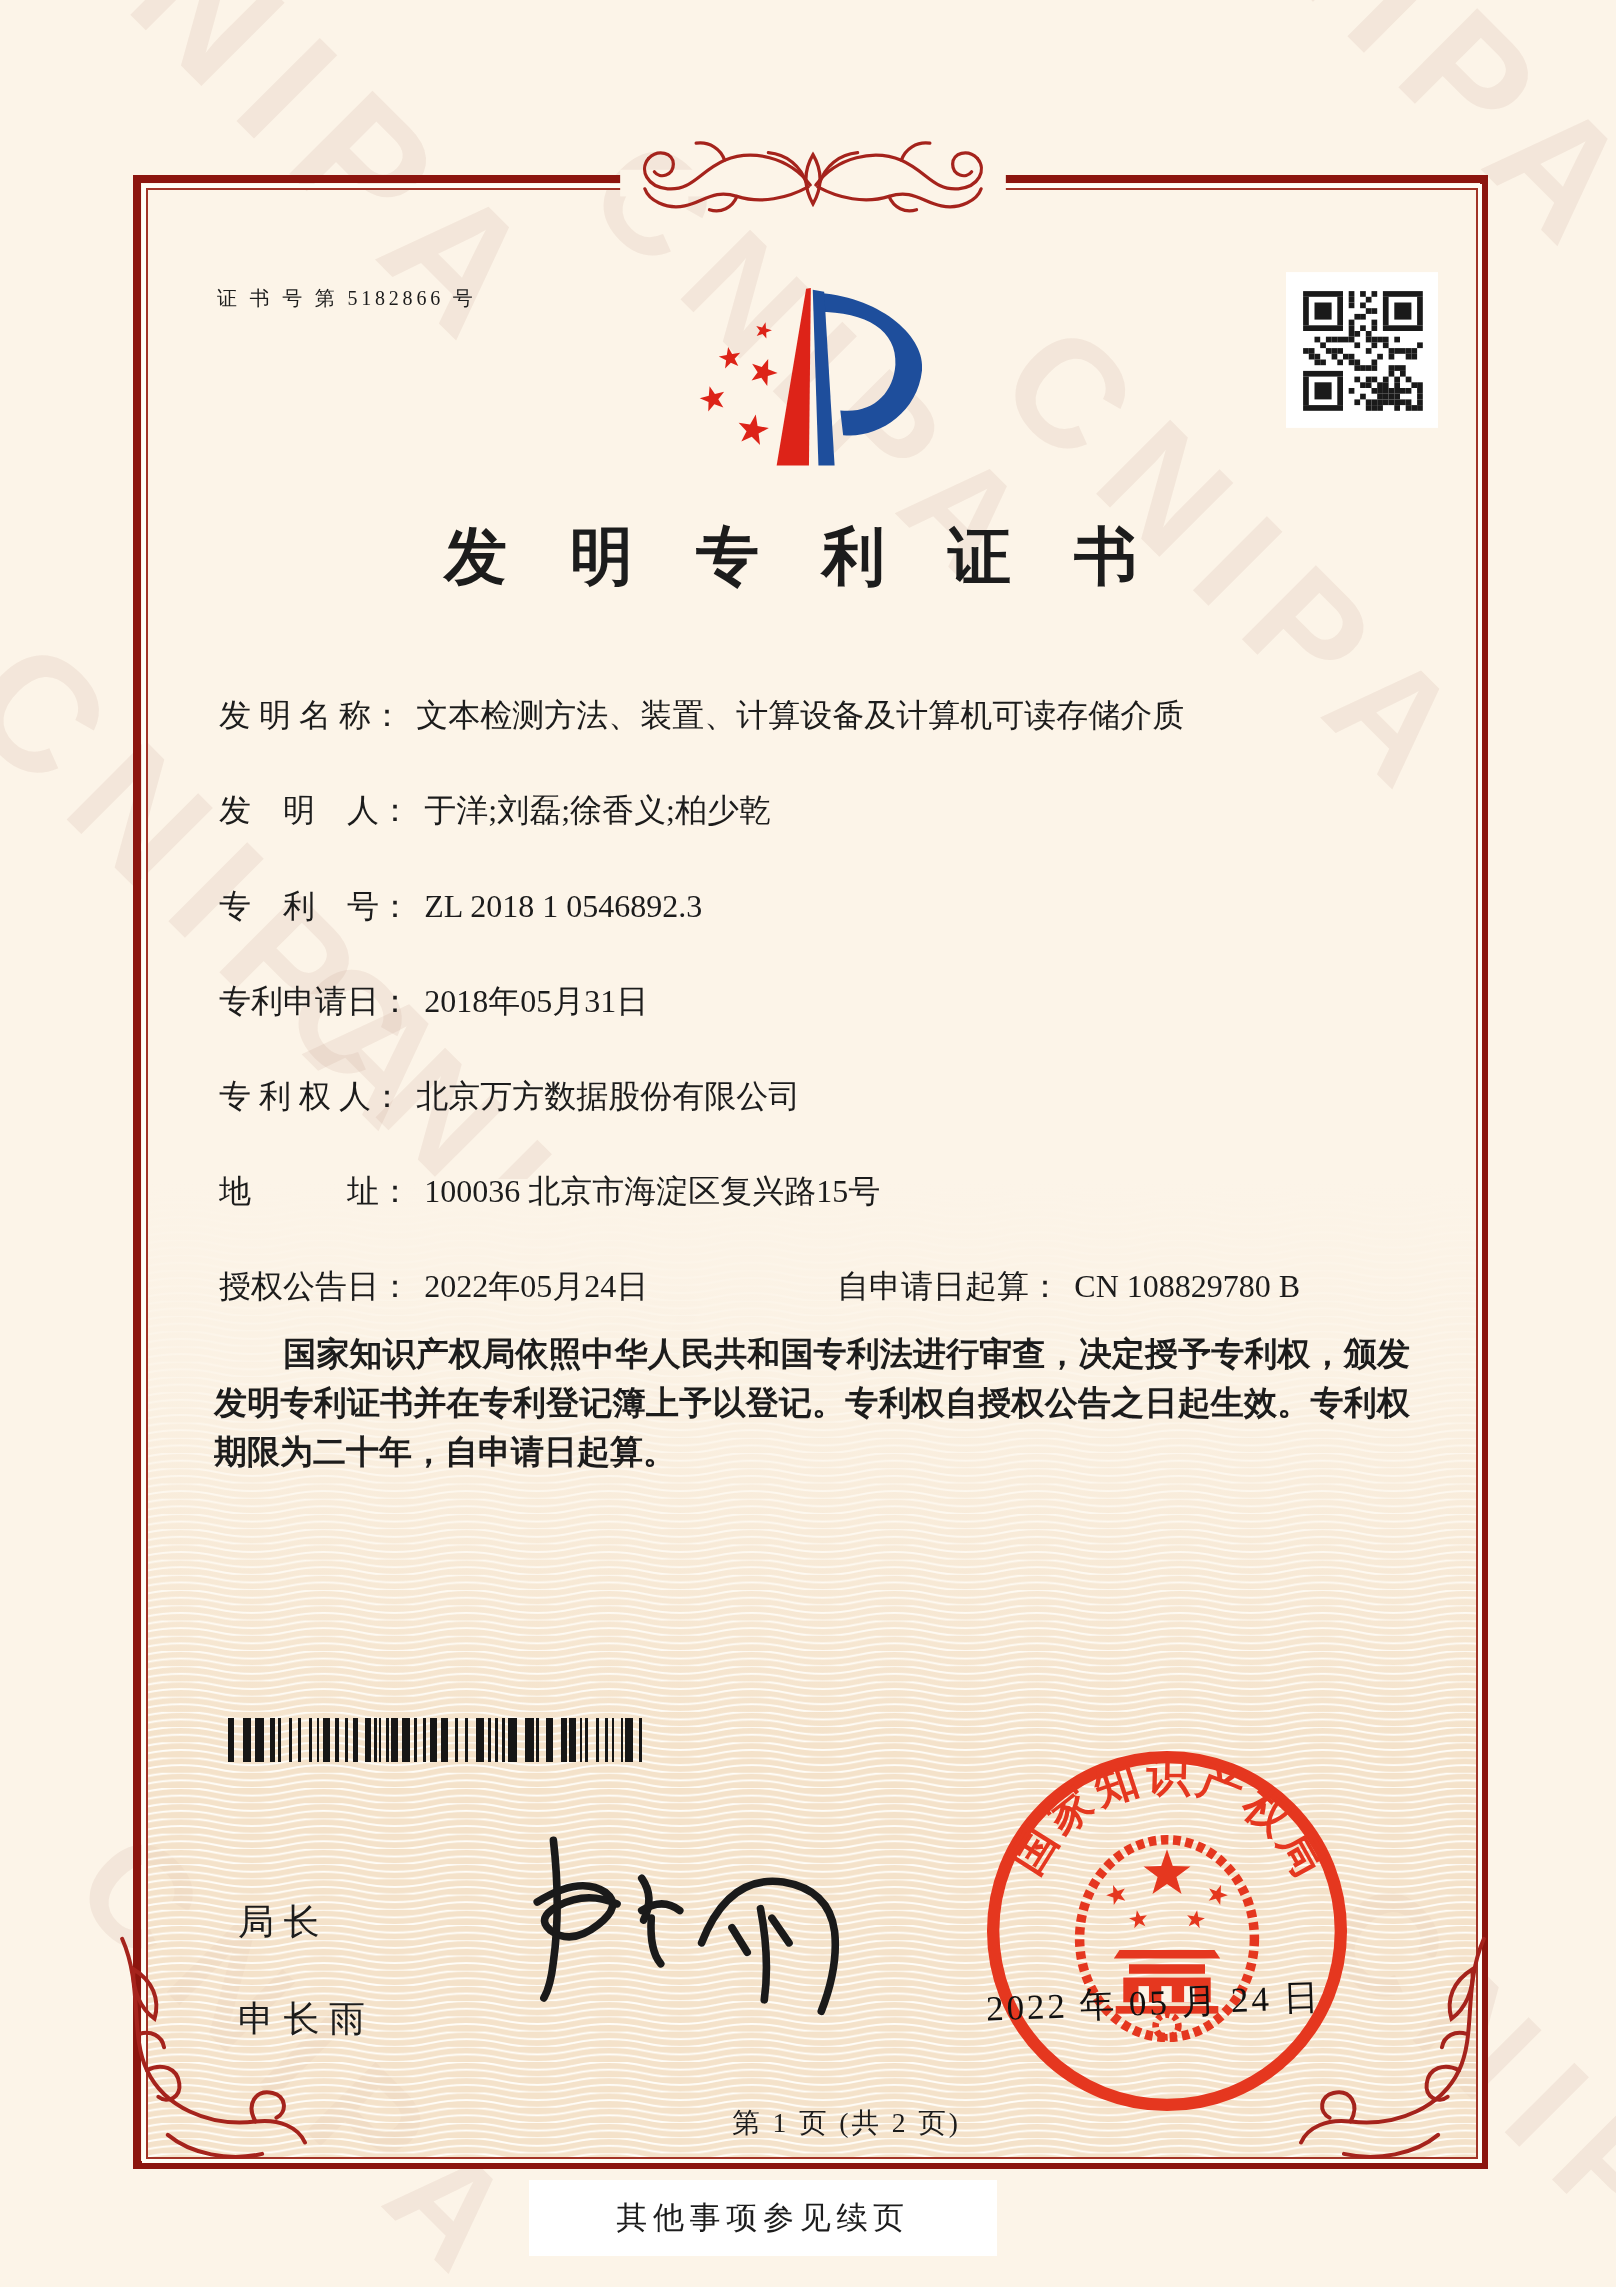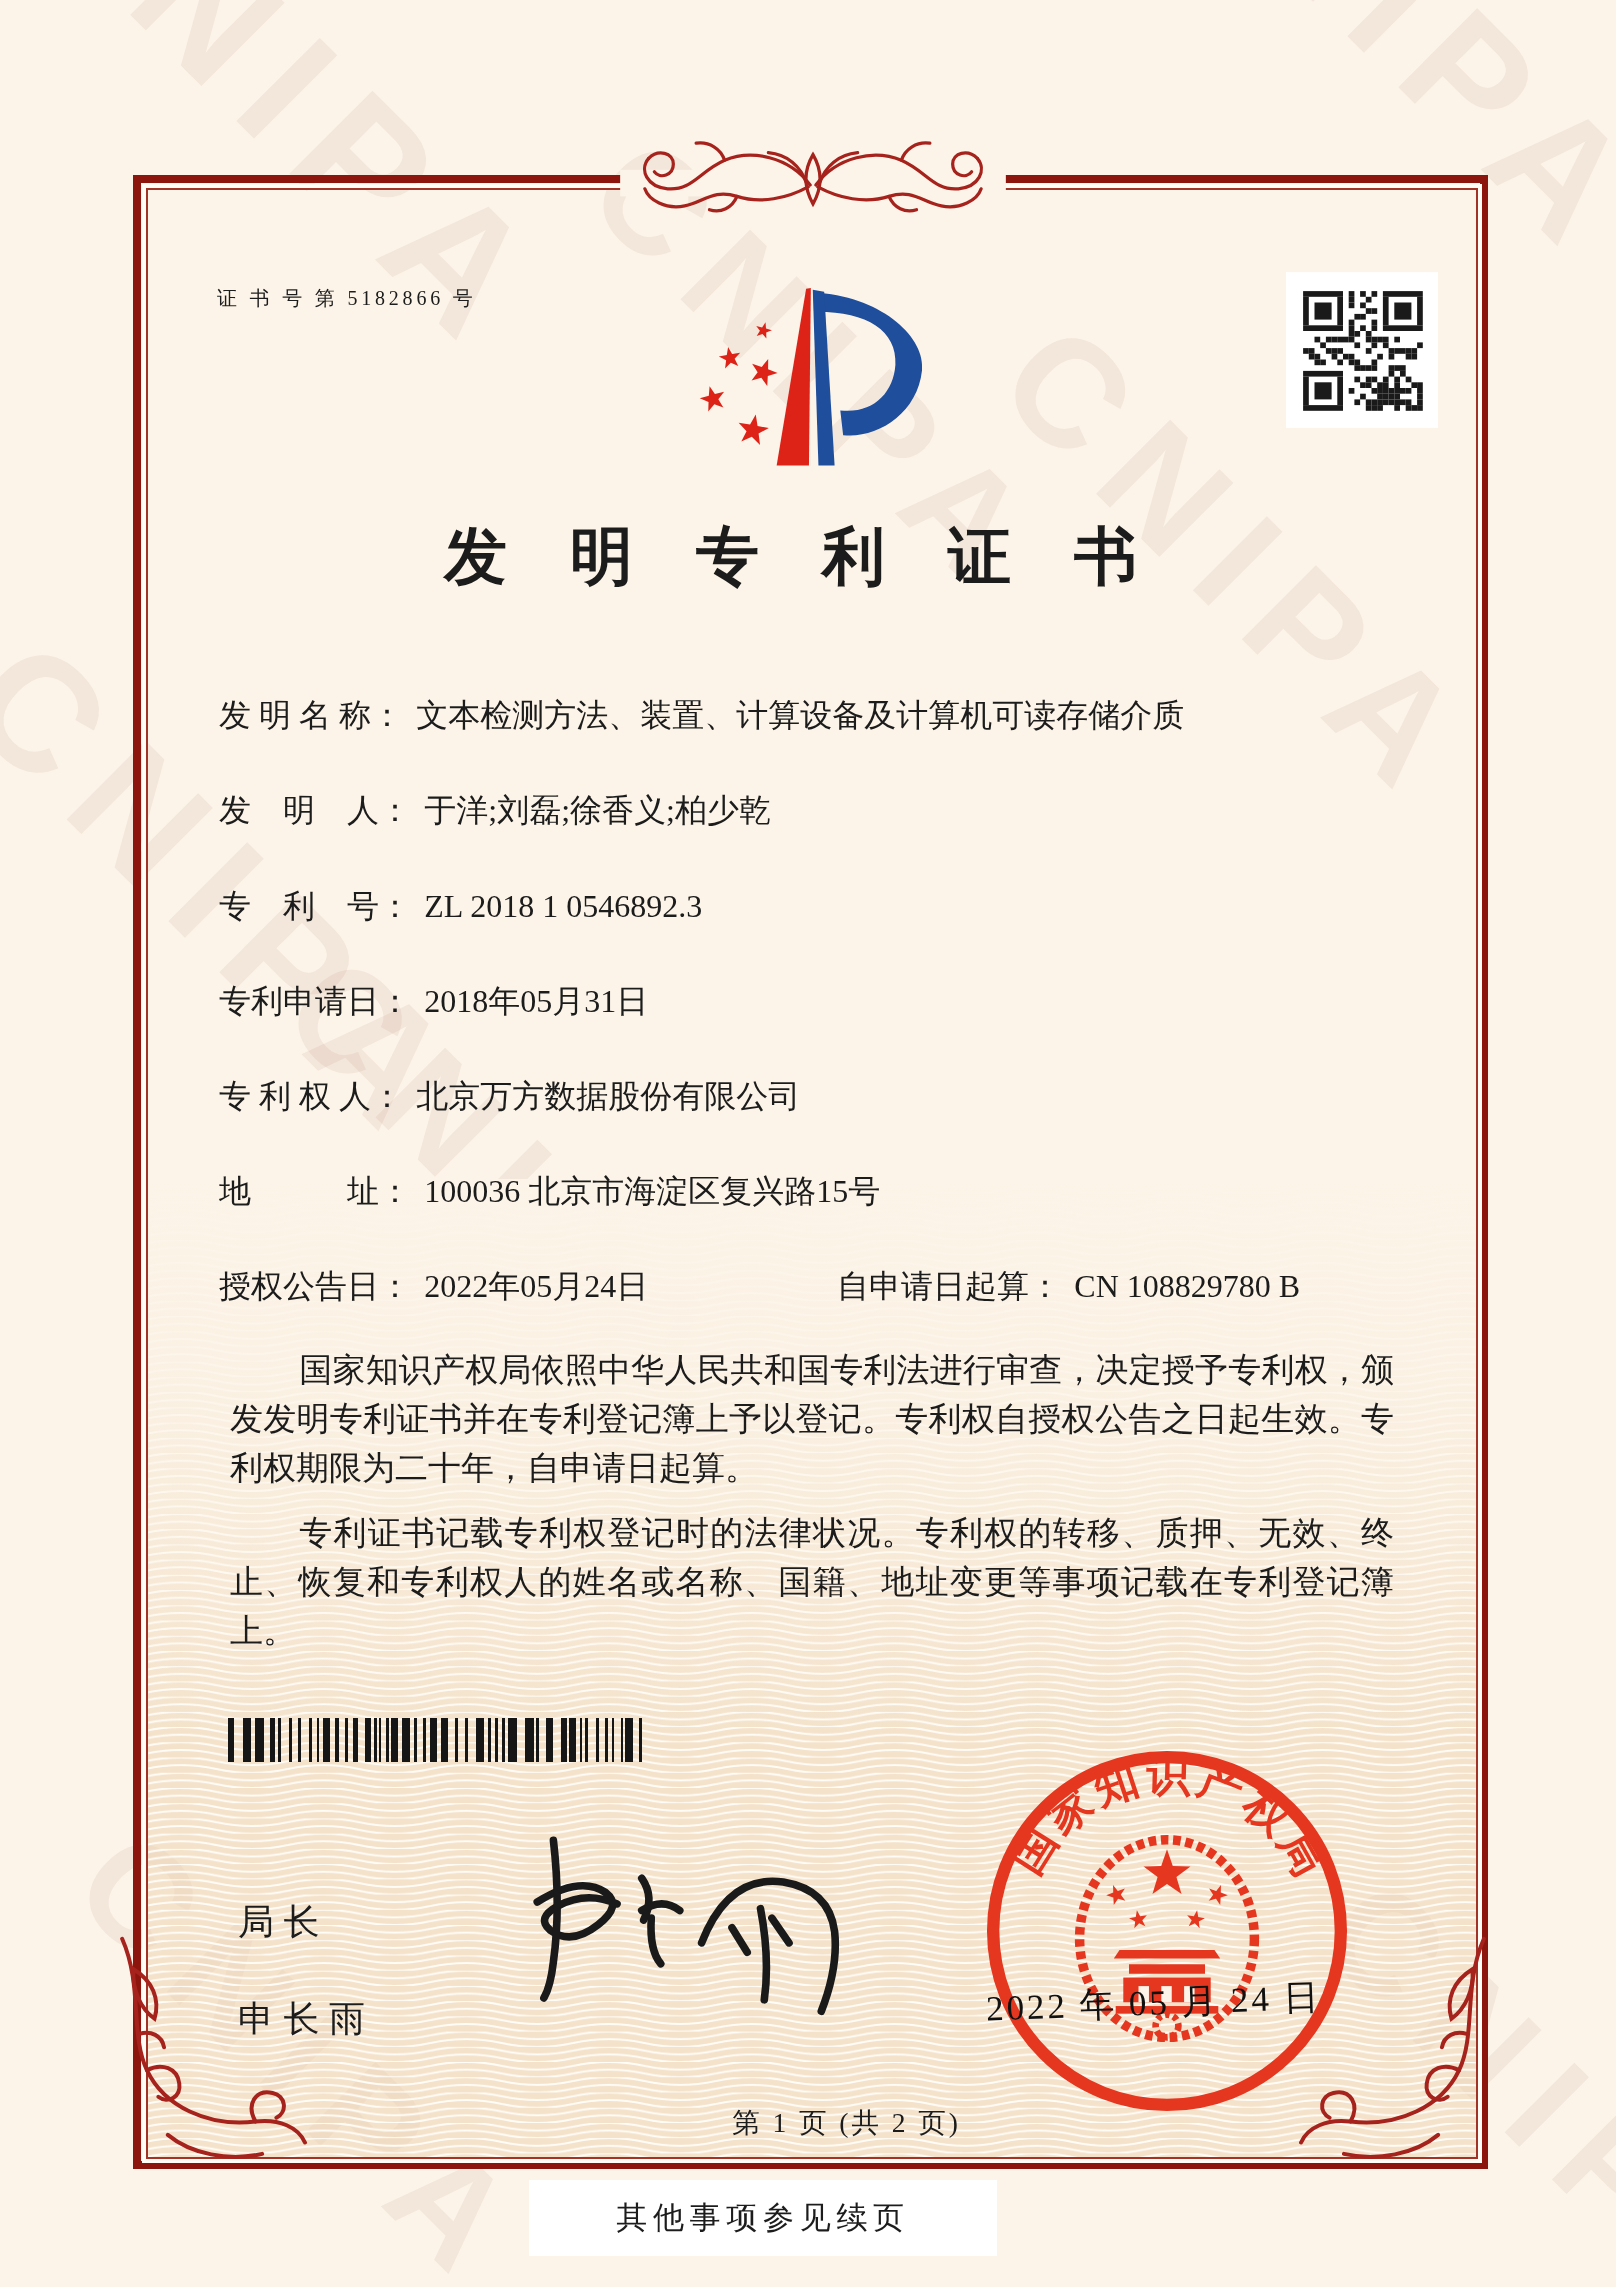--- a/index.html
+++ b/index.html
@@ -21,21 +21,21 @@
   .b3{left:146px;top:188px;width:1328px;height:1967px;border:2.9px solid #a23427;}
   
   .certno{left:217px;top:285px;font-size:20px;letter-spacing:3.8px;}
   .title{left:0;right:0;top:514px;text-align:center;font-size:63px;font-weight:bold;
          letter-spacing:63px;padding-left:27px;}
   .row{left:219px;font-size:32px;white-space:nowrap;}
   .row .val{padding-left:13.3px;}
   .row .pair2{position:absolute;left:618px;top:0;white-space:nowrap;}
   .paras{left:214px;top:1330px;width:1196px;font-size:33px;line-height:49px;
          text-align:justify;}
-  .paras p{margin:16px;text-indent:2.1em;}
+  .paras p{margin:0;text-indent:2.1em;font-weight:bold;}
   .director{left:238px;font-size:36px;font-weight:normal;letter-spacing:9.5px;
             font-family:"Liberation Sans","DejaVu Sans",sans-serif;}
   .footer-page{left:133px;width:1339px;top:2104px;text-align:center;font-size:27.6px;letter-spacing:2.9px;padding-left:44px;}
   .note-box{left:529px;top:2180px;width:468px;height:76px;background:#ffffff;
             text-align:center;line-height:76px;font-size:31px;letter-spacing:5.7px;}
   .barcode{left:228px;top:1718px;width:420px;height:44px;display:flex;align-items:stretch;}
   .barcode i{display:block;height:100%;background:#161616;}
   .orn path{fill:none;stroke:#a5231c;stroke-width:3.4;stroke-linecap:round;}
   .corner path{fill:none;stroke:#a5231c;stroke-width:4.2;stroke-linecap:round;}
 </style>
@@ -275,21 +275,20 @@
 </div>
 <div class="abs row" style="top:1265px;">
   <span class="lbl">授权公告日：</span><span class="val">2022年05月24日</span>
   <span class="pair2">
     <span class="lbl">自申请日起算：</span><span class="val">CN 108829780 B</span>
   </span>
 </div>
 
 <div class="abs paras">
   <p>国家知识产权局依照中华人民共和国专利法进行审查，决定授予专利权，颁发发明专利证书并在专利登记簿上予以登记。专利权自授权公告之日起生效。专利权期限为二十年，自申请日起算。</p>
-  <p>专利证书记载专利权登记时的法律状况。专利权的转移、质押、无效、终止、恢复和专利权人的姓名或名称、国籍、地址变更等事项记载在专利登记簿上。</p>
 </div>
 
 <div class="abs barcode">
     <i style="width:6.2px;margin-right:8.6px;"></i>
     <i style="width:8px;margin-right:4.4px;"></i>
     <i style="width:8.7px;margin-right:6px;"></i>
     <i style="width:5.7px;margin-right:2.6px;"></i>
     <i style="width:3.4px;margin-right:8px;"></i>
     <i style="width:2.8px;margin-right:6.2px;"></i>
     <i style="width:2.6px;margin-right:8px;"></i>

